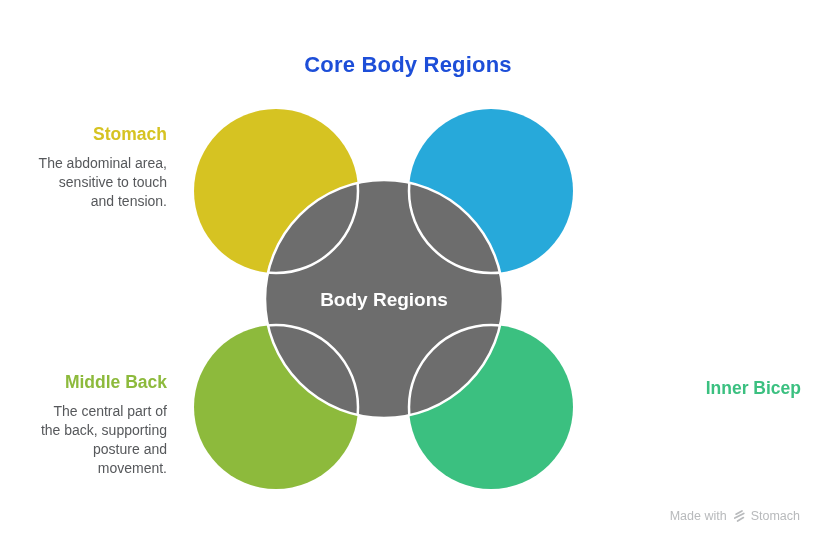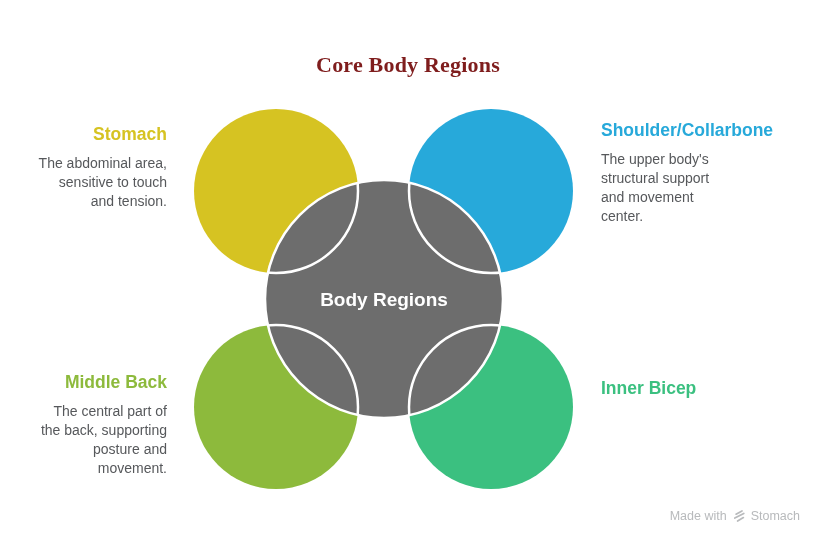--- a/index.html
+++ b/index.html
@@ -72,21 +72,21 @@
     gap: 5px;
     font-size: 12.5px;
   }
   .watermark svg { display: block; }
 </style>
 </head>
 <body>
 
 <div class="canvas">
 
-  <div class="page-title" style="color: #7f1d1d; font-family: Liberation Serif, serif;">Core Body Regions</div>
+  <div class="page-title" style="color: #1d4ed8;">Core Body Regions</div>
 
   <svg class="venn" width="816" height="540" viewBox="0 0 816 540">
     <defs>
       <clipPath id="centerClip">
         <circle cx="384" cy="299" r="119"></circle>
       </clipPath>
     </defs>
 
     <circle cx="276" cy="191" r="82" fill="#d6c322"></circle>
     <circle cx="491" cy="191" r="82" fill="#27a9da"></circle>
@@ -105,38 +105,31 @@
     <text x="384" y="306" text-anchor="middle" fill="#ffffff">Body Regions</text>
   </svg>
 
   <div class="label-block left block-stomach">
     <h2 class="node-heading" style="color: rgb(214, 195, 34);">Stomach</h2>
     <p class="node-desc">The abdominal area,
 sensitive to touch
 and tension.</p>
   </div>
 
-  <div class="label-block right block-shoulder">
-    <h2 class="node-heading" style="color: rgb(39, 169, 218);">Shoulder/Collarbone</h2>
-    <p class="node-desc">The upper body's
-structural support
-and movement
-center.</p>
-  </div>
 
   <div class="label-block left block-midback">
     <h2 class="node-heading" style="color: rgb(141, 186, 60);">Middle Back</h2>
     <p class="node-desc">The central part of
 the back, supporting
 posture and
 movement.</p>
   </div>
 
   <div class="label-block right block-bicep">
-    <h2 class="node-heading" style="color: rgb(59, 192, 128);">Inner Bicep</h2>
+    <h2 class="node-heading" style="color: rgb(59, 192, 128); text-align: right;">Inner Bicep</h2>
   </div>
 
   <div class="watermark" style="color: rgb(184, 186, 188);">
     <span>Made with</span>
     <svg width="14" height="14" viewBox="0 0 14 14">
       <g stroke="currentColor" stroke-width="1.7" stroke-linecap="round" fill="none">
         <path d="M4 5.2 L10 2"></path>
         <path d="M2.8 9 L11.8 4.4"></path>
         <path d="M5.6 12 L11.4 8.6"></path>
       </g>

